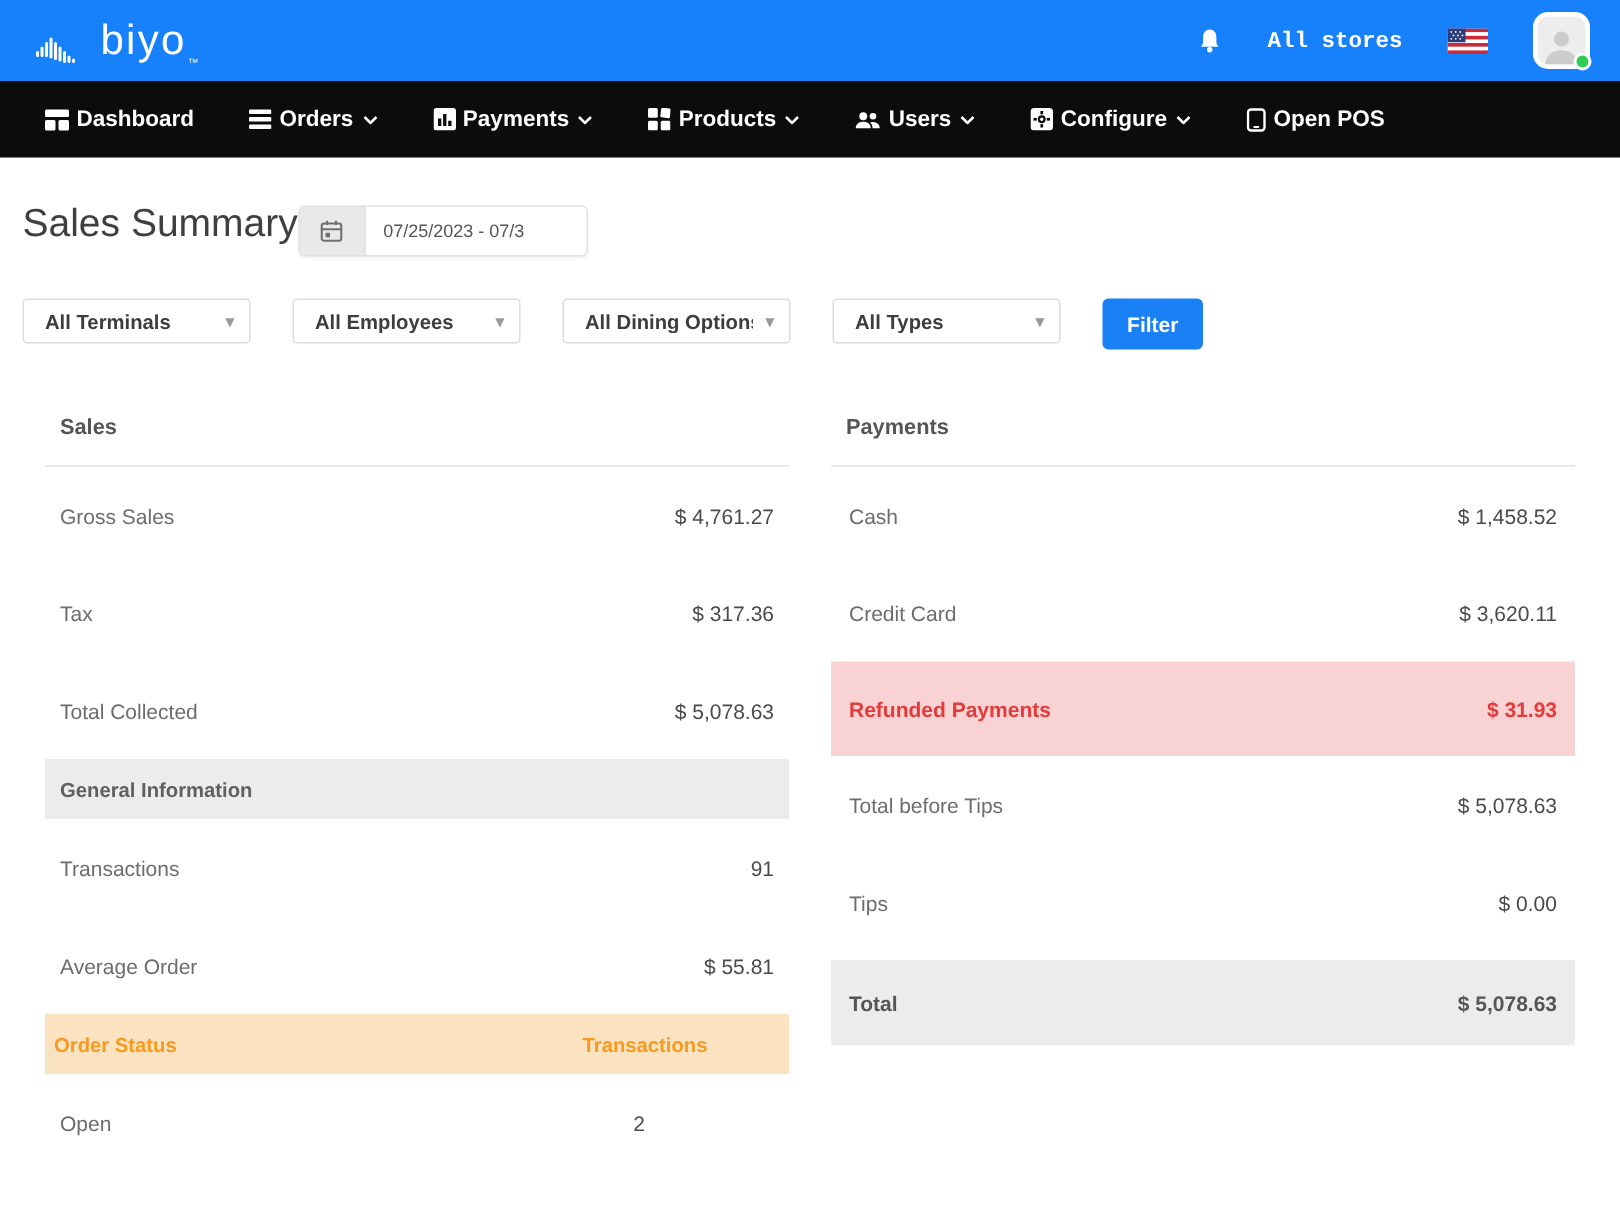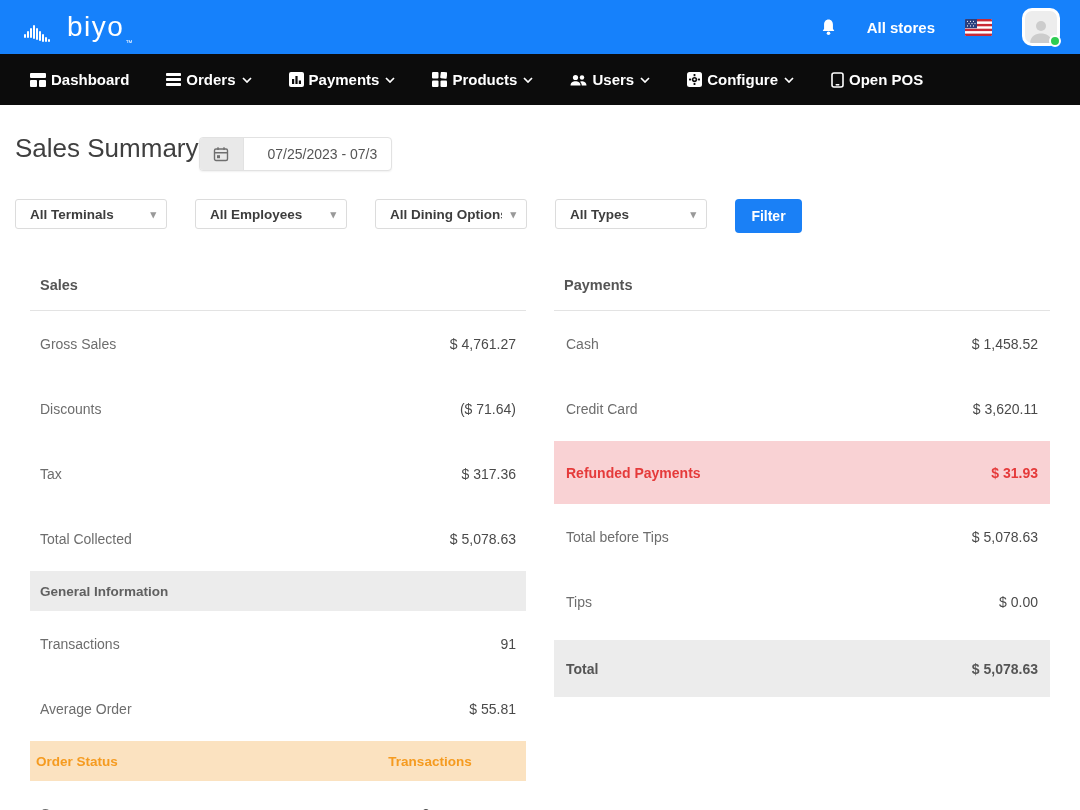--- a/index.html
+++ b/index.html
@@ -9,21 +9,21 @@
   
   .topbar { height:54px; background:#1681fb; display:flex; align-items:center;
             justify-content:space-between; padding:0 20px 0 24px; }
   .brand { display:flex; align-items:flex-end; cursor:pointer; }
   .brand svg { margin-right:9px; margin-top:8px; }
   .brand-name { font-size:28px; color:#fff; letter-spacing:1.5px; font-weight:400; line-height:38px; }
   .brand-tm { font-size:7px; color:#fff; margin-top:6px; margin-left:1px; }
   .topbar-right { display:flex; align-items:center; gap:30px; }
   .icon-btn { background:none; border:none; cursor:pointer; display:flex; align-items:center; }
   .all-stores { background:none; border:none; color:#fff; font-size:15px; font-weight:700;
-                cursor:pointer; font-family:Liberation Sans, sans-serif; }
+                cursor:pointer; font-family:Liberation Mono, monospace; }
   .flag-btn svg { border-radius:1px; }
   .avatar { width:38px; height:38px; background:#fff; border-radius:10px; position:relative;
             display:flex; align-items:flex-end; justify-content:center; cursor:pointer; overflow:visible; }
   .avatar-ph { width:32px; height:32px; border-radius:7px; background:#ededed; overflow:hidden;
                display:flex; align-items:flex-end; justify-content:center; margin-bottom:3px; }
   .status-dot { position:absolute; right:-1px; bottom:-1px; width:12px; height:12px;
                 background:#2ecc52; border:2px solid #fff; border-radius:50%; }
 
   
   .mainnav { height:51px; background:#0c0c0c; display:flex; align-items:center;
@@ -34,21 +34,21 @@
 
   
   .page-head { display:flex; justify-content:flex-start; align-items:flex-start;
                padding:28px 10px 0 15px; }
   .page-title { font-size:26px; font-weight:500; color:#3f3f3f; }
   .date-picker { display:flex; height:34px; border:1px solid #e2e2e2; border-radius:4px;
                  overflow:hidden; background:#fff; margin-top:4px; cursor:pointer;
                  box-shadow:0 1px 2px rgba(0,0,0,.06); }
   .date-icon-box { width:44px; background:#e9e9e9; display:flex; align-items:center;
                    justify-content:center; border-right:1px solid #e2e2e2; }
-  .date-text { width:147px; padding-left:24px; font-size:14px; color:#555; display:flex;
+  .date-text { width:147px; padding-left:12px; font-size:12px; color:#555; display:flex;
                align-items:center; white-space:nowrap; overflow:hidden; }
 
   
   .filters { display:flex; gap:28px; padding:0 15px; margin-top:28px; }
   .dropdown { width:152px; height:30px; border:1px solid #dcdcdc; border-radius:3px;
               background:#fff; display:flex; align-items:center; justify-content:space-between;
               padding:0 10px 0 14px; font-size:13.5px; font-weight:600; color:#3d3d3d;
               cursor:pointer; }
   .dd-label { white-space:nowrap; overflow:hidden; max-width:112px; }
   .dd-caret { color:#999; font-size:11px; flex:none; }
@@ -304,24 +304,20 @@
 <div class="columns">
 
   <div class="col-left">
     <div class="section-title">Sales</div>
 
     <div class="row">
       <span class="lbl">Gross Sales</span>
       <span class="val">$ 4,761.27</span>
     </div>
     <div class="row">
-      <span class="lbl">Discounts</span>
-      <span class="val">($ 71.64)</span>
-    </div>
-    <div class="row">
       <span class="lbl">Tax</span>
       <span class="val">$ 317.36</span>
     </div>
     <div class="row">
       <span class="lbl">Total Collected</span>
       <span class="val">$ 5,078.63</span>
     </div>
 
     <div class="band-gray">
       <span>General Information</span>

